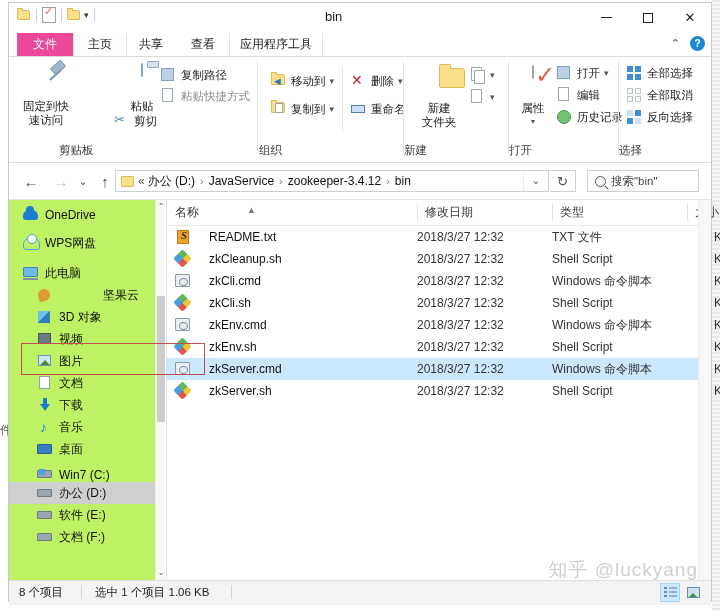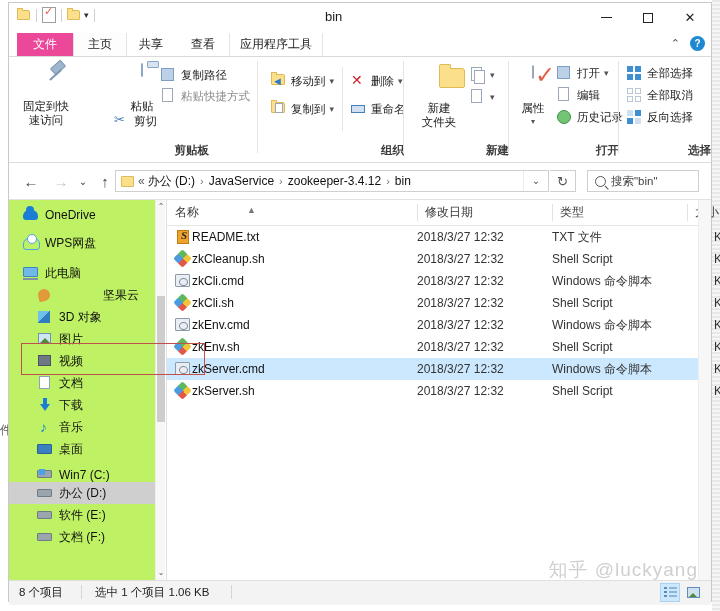--- a/index.html
+++ b/index.html
@@ -44,21 +44,21 @@
   .tab.t3{left:168px;width:52px;}
   .tab.t4{left:220px;width:92px;border-left:1px solid #e3e3e3;border-right:1px solid #e3e3e3;}
   .ribctrl{position:absolute;right:6px;top:3px;display:flex;align-items:center;gap:10px;}
   .chev-up{font-size:11px;color:#555;}
   .help{width:15px;height:15px;border-radius:50%;background:#1e88d3;color:#fff;font-size:10px;
         display:flex;align-items:center;justify-content:center;font-weight:bold;}
 
   
   .ribbon{position:relative;height:105px;background:#fff;border-bottom:1px solid #dedede;}
   .rgroup{position:absolute;top:0;height:105px;}
-  .rgroup .gname{position:absolute;bottom:4px;width:100%;text-align:right;font-size:11.5px;color:#3b3b3b;font-weight:bold;}
+  .rgroup .gname{position:absolute;bottom:4px;width:100%;text-align:left;font-size:11.5px;color:#3b3b3b;}
   .vdiv{position:absolute;top:4px;width:1px;height:92px;background:#e4e4e4;}
   .bigbtn{position:absolute;top:6px;width:58px;text-align:center;font-size:11.5px;color:#222;line-height:14px;}
   .bigbtn .glyph{display:block;height:34px;margin-bottom:2px;position:relative;}
   .smallbtn{position:absolute;font-size:11.5px;color:#222;white-space:nowrap;line-height:16px;
             display:flex;align-items:center;gap:4px;}
   .ico16{width:16px;height:16px;flex:none;position:relative;display:inline-block;}
 
   
   .i-pin{width:22px;height:24px;margin:4px auto 0;position:relative;}
   .i-pin:before{content:"";position:absolute;left:5px;top:0;width:12px;height:7px;background:#9fb6cf;
@@ -152,21 +152,21 @@
     background:linear-gradient(90deg,#4aa3e8 0 45%,transparent 45% 55%,#4aa3e8 55%);}
 
   .filepane{position:absolute;left:157px;top:0;right:0;height:380px;background:#fff;border-left:1px solid #e2e2e2;}
   .colhead{position:relative;height:25px;border-bottom:1px solid #e6e6e6;}
   .colhead .ch{position:absolute;top:0;height:25px;line-height:25px;font-size:12px;color:#3a3a3a;padding-left:8px;box-sizing:border-box;}
   .colhead .chsep{position:absolute;top:4px;width:1px;height:17px;background:#e2e2e2;}
   .sortmark{position:absolute;left:80px;top:-2px;font-size:9px;color:#777;}
   .rows{position:relative;}
   .row{position:relative;height:22px;display:flex;align-items:center;font-size:12px;color:#111;cursor:default;}
   .row.sel{background:#cce8ff;}
-  .row .fname{position:absolute;left:8px;display:flex;align-items:center;gap:1px;white-space:nowrap;}
+  .row .fname{position:absolute;left:8px;display:flex;align-items:center;gap:18px;white-space:nowrap;}
   .row .fdate{position:absolute;left:250px;color:#333;}
   .row .ftype{position:absolute;left:385px;color:#333;}
   .row .fsize{position:absolute;left:520px;width:35px;text-align:right;color:#333;}
   .fico{width:16px;height:16px;position:relative;flex:none;}
   .ic-txt{position:absolute;inset:1px 2px;background:#f0a32a;border:1px solid #c07c12;box-sizing:border-box;}
   .ic-txt:after{content:"S";position:absolute;left:3px;top:-2px;font-size:11px;font-weight:bold;color:#2c2c2c;font-family:"Liberation Serif",serif;}
   .ic-sh{position:absolute;left:1px;top:1px;width:13px;height:13px;
     background:conic-gradient(#f2c43a 0 25%,#e2574c 25% 50%,#4a9be0 50% 75%,#5fb85f 75% 100%);
     transform:rotate(45deg);border-radius:2px;}
   .ic-cmd{position:absolute;left:0;top:1px;width:15px;height:13px;background:#e9eef4;border:1px solid #8d9aa8;box-sizing:border-box;border-radius:1px;}
@@ -453,29 +453,29 @@
         <span>坚果云</span>
       </div>
       <div class="navitem" style="padding-left:28px;">
         <span class="ni">
             <i class="nd-3d"></i>
           </span>
         <span>3D 对象</span>
       </div>
       <div class="navitem" style="padding-left:28px;">
         <span class="ni">
+            <i class="nd-vid"></i>
+          </span>
+        <span>视频</span>
+      </div>
+      <div class="navitem" style="padding-left:28px;">
+        <span class="ni">
             <i class="nd-pic"></i>
           </span>
         <span>图片</span>
-      </div>
-      <div class="navitem" style="padding-left:28px;">
-        <span class="ni">
-            <i class="nd-vid"></i>
-          </span>
-        <span>视频</span>
       </div>
       <div class="navitem" style="padding-left:28px;">
         <span class="ni">
             <i class="nd-doc"></i>
           </span>
         <span>文档</span>
       </div>
       <div class="navitem" style="padding-left:28px;">
         <span class="ni">
             <i class="nd-dl"></i>

